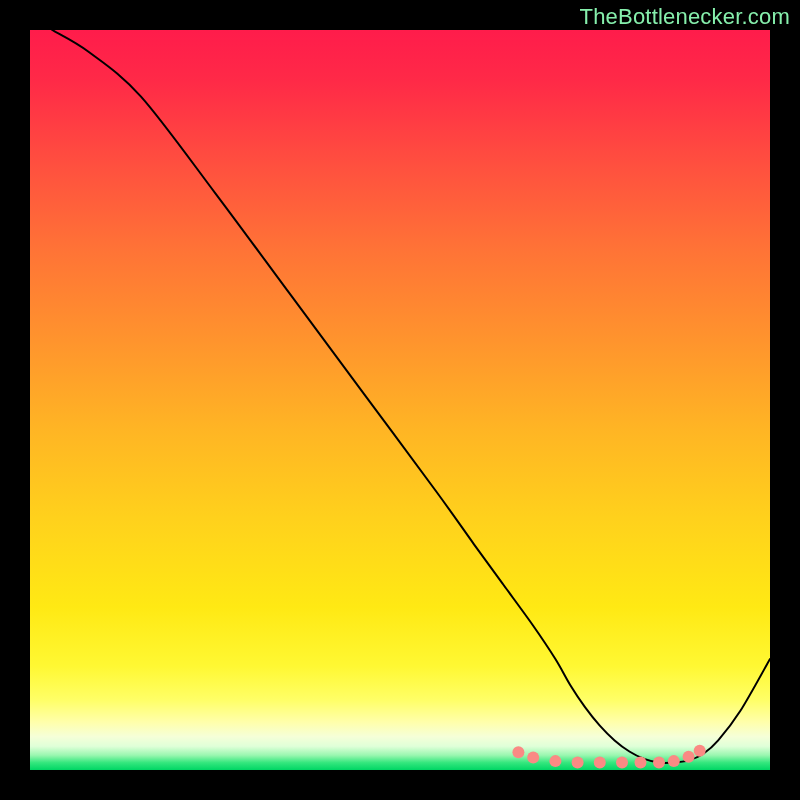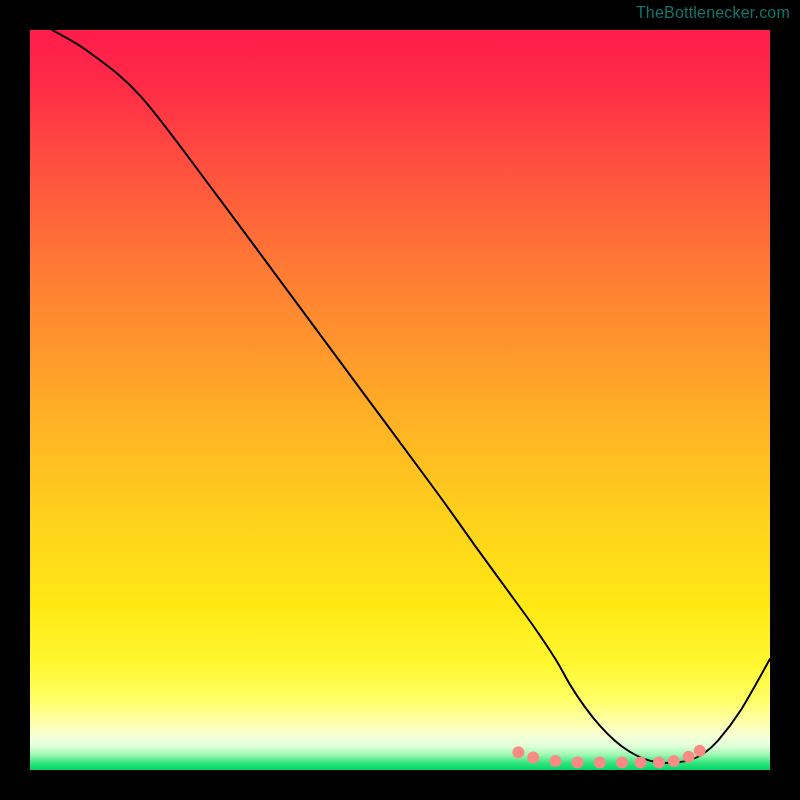--- a/index.html
+++ b/index.html
@@ -16,22 +16,22 @@
     left: 0;
     top: 0;
     width: 800px;
     height: 800px;
     background: #000;
   }
   .watermark {
     position: absolute;
     top: 4px;
     right: 10px;
-    color: #0f766e;
-    font-size: 16px;
+    color: #86efac;
+    font-size: 22px;
     font-weight: 400;
     letter-spacing: 0.2px;
     z-index: 20;
   }
   .plot {
     position: absolute;
     left: 30px;
     top: 30px;
     width: 740px;
     height: 740px;

